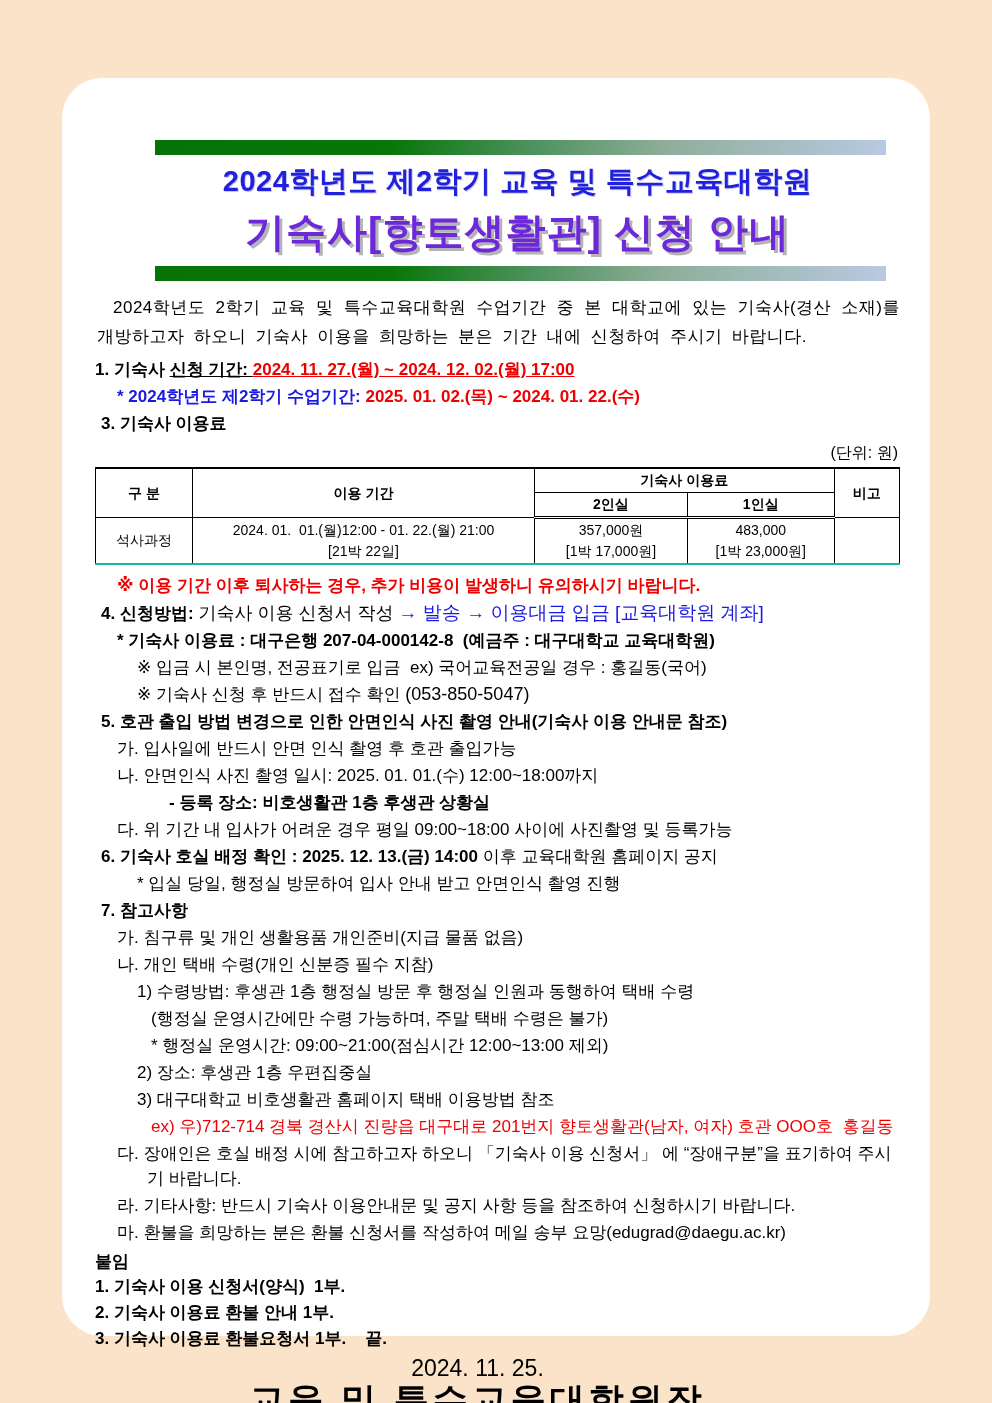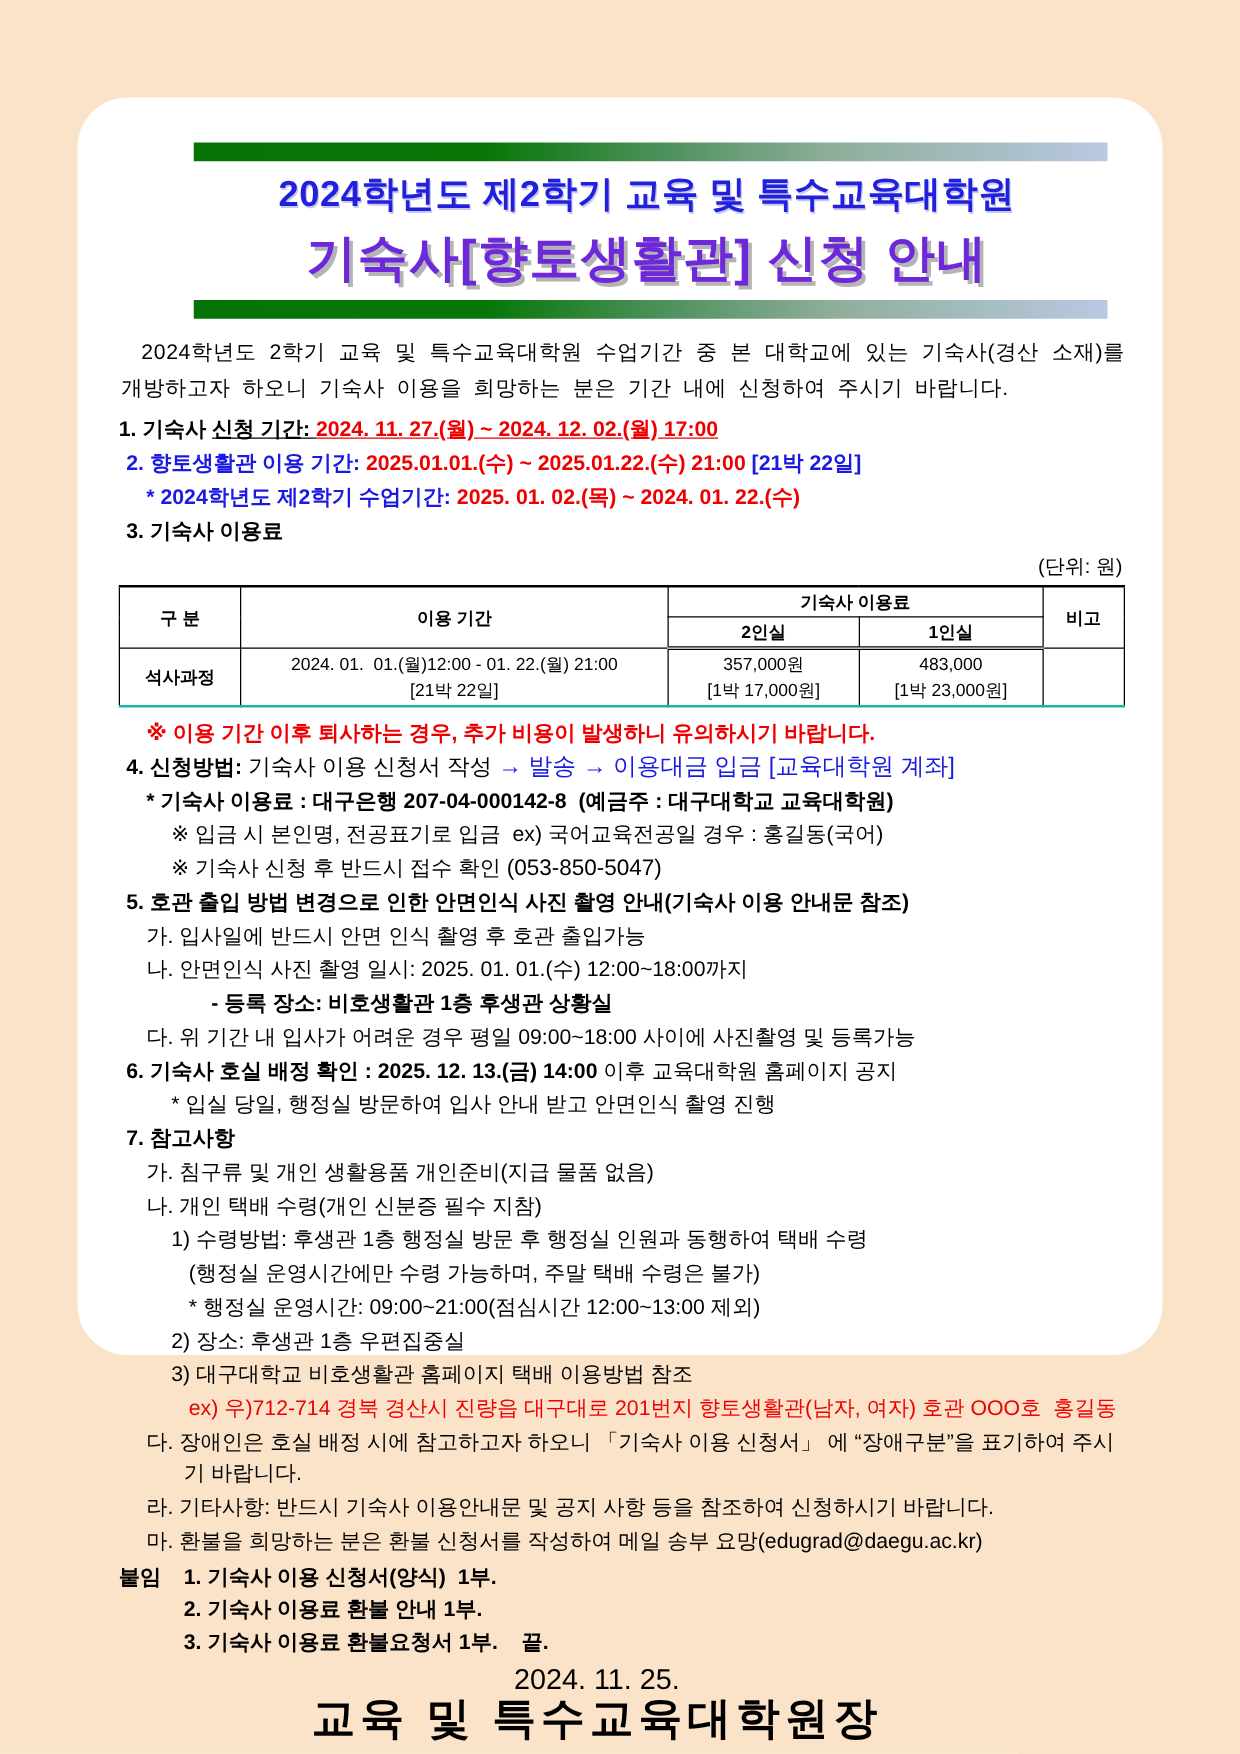--- a/index.html
+++ b/index.html
@@ -3,23 +3,23 @@
 <meta charset="utf-8">
 <style>
   html,body{margin:0;padding:0;}
   body{
     width:992px;height:1403px;overflow:hidden;position:relative;
     background:#fae3c8;
     font-family:"Liberation Sans","DejaVu Sans",sans-serif;
     color:#000;
   }
   .card{
-    position:absolute;left:62px;top:78px;width:868px;height:1006px;
+    position:absolute;left:62px;top:78px;width:868px;height:1258px;
     background:#ffffff;border-radius:40px;box-sizing:border-box;
-    padding:36px 30px 0 33px;
+    padding:62px 30px 0 33px;
   }
   
   .grad-bar{
     height:15px;margin:0 14px 0 60px;
     background:linear-gradient(90deg,#067306 0%,#077607 32%,#4f925f 52%,#8fae9a 70%,#b9c9e2 100%);
   }
   .title1{
     text-align:center;font-size:29px;font-weight:bold;color:#2020dd;
     margin:7px 0 0 40px;letter-spacing:0.5px;
     text-shadow:1px 1px 0 #c9c9ef;
@@ -56,23 +56,23 @@
     width:100%;border-collapse:collapse;table-layout:fixed;
     border-top:2px solid #000;border-bottom:2px solid #14b8a6;
     font-size:14px;margin:0 0 8px 0;
   }
   table.fee th,table.fee td{
     border:1px solid #000;text-align:center;vertical-align:middle;
     padding:1px 2px;line-height:21px;
   }
   table.fee thead tr:last-child th{border-bottom:3px double #000;}
   table.fee th{font-weight:bold;}
-  table.fee td.division{font-weight:bold;}
+  table.fee td.division{font-weight:normal;}
   
-  .attach{display:flex;margin-top:4px;font-weight:bold;}
+  .attach{display:flex;margin-top:4px;font-weight:bold;flex-direction:column;}
   .attach .label{width:52px;}
   .attach .list div{margin-bottom:1px;}
   .date-line{text-align:center;font-size:23px;margin:4px 40px 0 0;}
   .signer{
     text-align:center;font-size:35px;font-weight:bold;letter-spacing:4px;
     margin:6px 40px 0 0;
   }
 </style>
 </head>
 <body>
@@ -85,23 +85,20 @@
   <div class="grad-bar"></div>
 
   <div class="content">
 
     <p class="intro">2024학년도 2학기 교육 및 특수교육대학원 수업기간 중 본 대학교에 있는 기숙사(경산 소재)를 개방하고자 하오니 기숙사 이용을 희망하는 분은 기간 내에 신청하여 주시기 바랍니다.</p>
 
     <div class="ln">
       <span class="b">1. 기숙사 </span><span class="b u">신청 기간: </span><span class="b u red">2024. 11. 27.(월) ~ 2024. 12. 02.(월) 17:00</span>
     </div>
 
-    <div class="ln ind1">
-      <span class="b blue">2. 향토생활관 이용 기간: </span><span class="b red">2025.01.01.(수) ~ 2025.01.22.(수) 21:00 </span><span class="b blue">[21박 22일]</span>
-    </div>
 
     <div class="ln ind2">
       <span class="b blue">* 2024학년도 제2학기 수업기간: </span><span class="b red">2025. 01. 02.(목) ~ 2024. 01. 22.(수)</span>
     </div>
 
     <div class="ln ind1 b">3. 기숙사 이용료</div>
 
     <div class="unit-note">(단위: 원)</div>
 
     <table class="fee">

